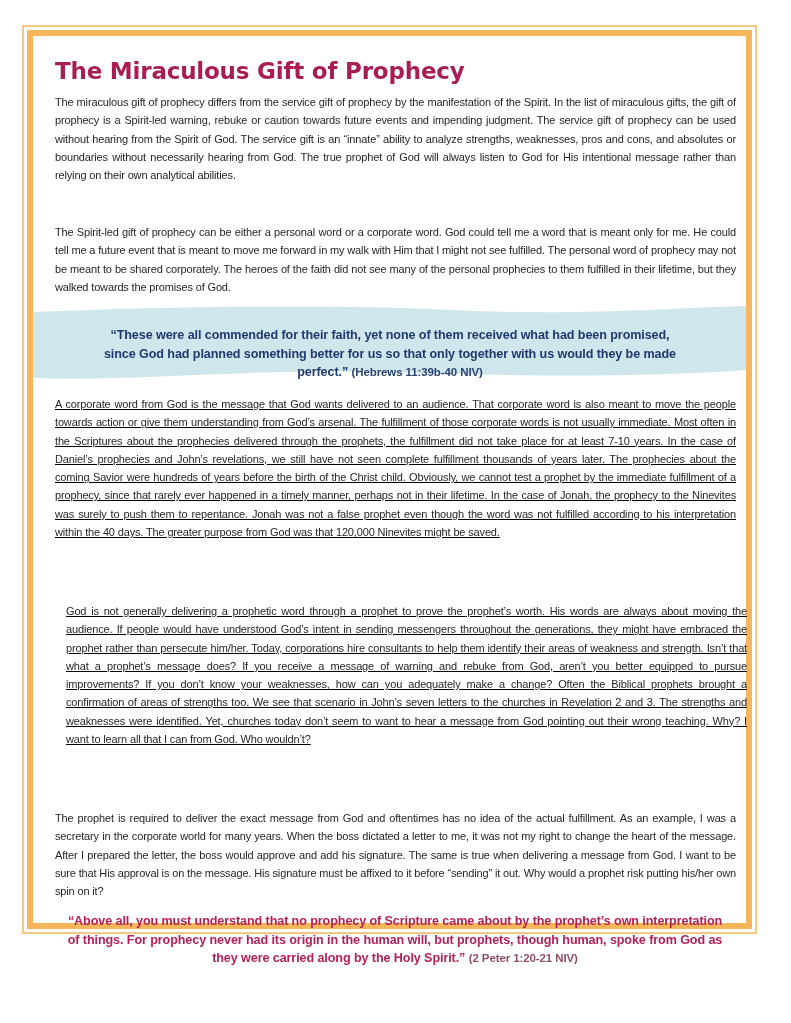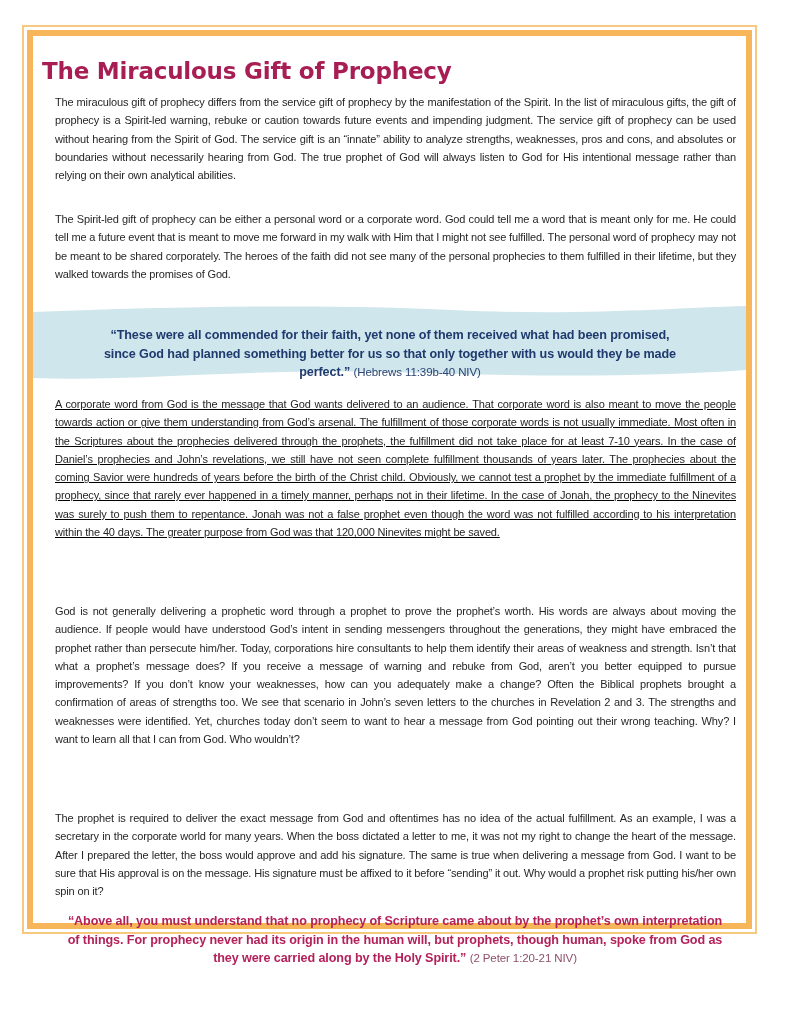--- a/index.html
+++ b/index.html
@@ -71,52 +71,52 @@
       width: 580px;
       text-align: center;
       font-family: "Liberation Sans", sans-serif;
       font-size: 12.6px;
       line-height: 18.5px;
       color: #1f3a6e;
       letter-spacing: -0.1px;
     }
     .quote-blue b { font-weight: bold; }
     .ref {
-      font-weight: normal;
+      font-weight: bold;
       font-size: 11.5px;
       color: #2b4372;
     }
     .quote-pink {
       position: absolute;
       left: 65px;
       top: 912px;
       width: 660px;
       text-align: center;
       font-family: "Liberation Sans", sans-serif;
       font-size: 12.6px;
       line-height: 18.5px;
       color: #b3215a;
       letter-spacing: -0.1px;
     }
     .quote-pink .ref {
       color: #8e4e6a;
     }
     .block-1 { position: absolute; left: 55px; top: 93px; width: 681px; }
-    .block-2 { position: absolute; left: 55px; top: 210px; width: 681px; }
+    .block-2 { position: absolute; left: 55px; top: 223px; width: 681px; }
     .block-3 { position: absolute; left: 55px; top: 395px; width: 681px; text-decoration: underline; }
-    .block-4 { position: absolute; left: 55px; top: 602px; width: 681px; }
+    .block-4 { position: absolute; left: 66px; top: 602px; width: 681px; text-decoration: underline; }
     .block-5 { position: absolute; left: 55px; top: 809px; width: 681px; }
   </style>
 </head>
 <body>
 
 <div class="border-thin"></div>
 <div class="border-thick"></div>
 
-<h1 class="title" style="position:absolute; left:42px; top:56px;">The Miraculous Gift of Prophecy</h1>
+<h1 class="title" style="position:absolute; left:55px; top:56px;">The Miraculous Gift of Prophecy</h1>
 
 <div class="block-1">
   <p class="para">The miraculous gift of prophecy differs from the service gift of prophecy by the manifestation of the Spirit. In the list of miraculous gifts, the gift of prophecy is a Spirit-led warning, rebuke or caution towards future events and impending judgment. The service gift of prophecy can be used without hearing from the Spirit of God. The service gift is an “innate” ability to analyze strengths, weaknesses, pros and cons, and absolutes or boundaries without necessarily hearing from God. The true prophet of God will always listen to God for His intentional message rather than relying on their own analytical abilities.</p>
 </div>
 
 <div class="block-2">
   <p class="para">The Spirit-led gift of prophecy can be either a personal word or a corporate word. God could tell me a word that is meant only for me. He could tell me a future event that is meant to move me forward in my walk with Him that I might not see fulfilled. The personal word of prophecy may not be meant to be shared corporately. The heroes of the faith did not see many of the personal prophecies to them fulfilled in their lifetime, but they walked towards the promises of God.</p>
 </div>
 
 <div class="quote-band">

